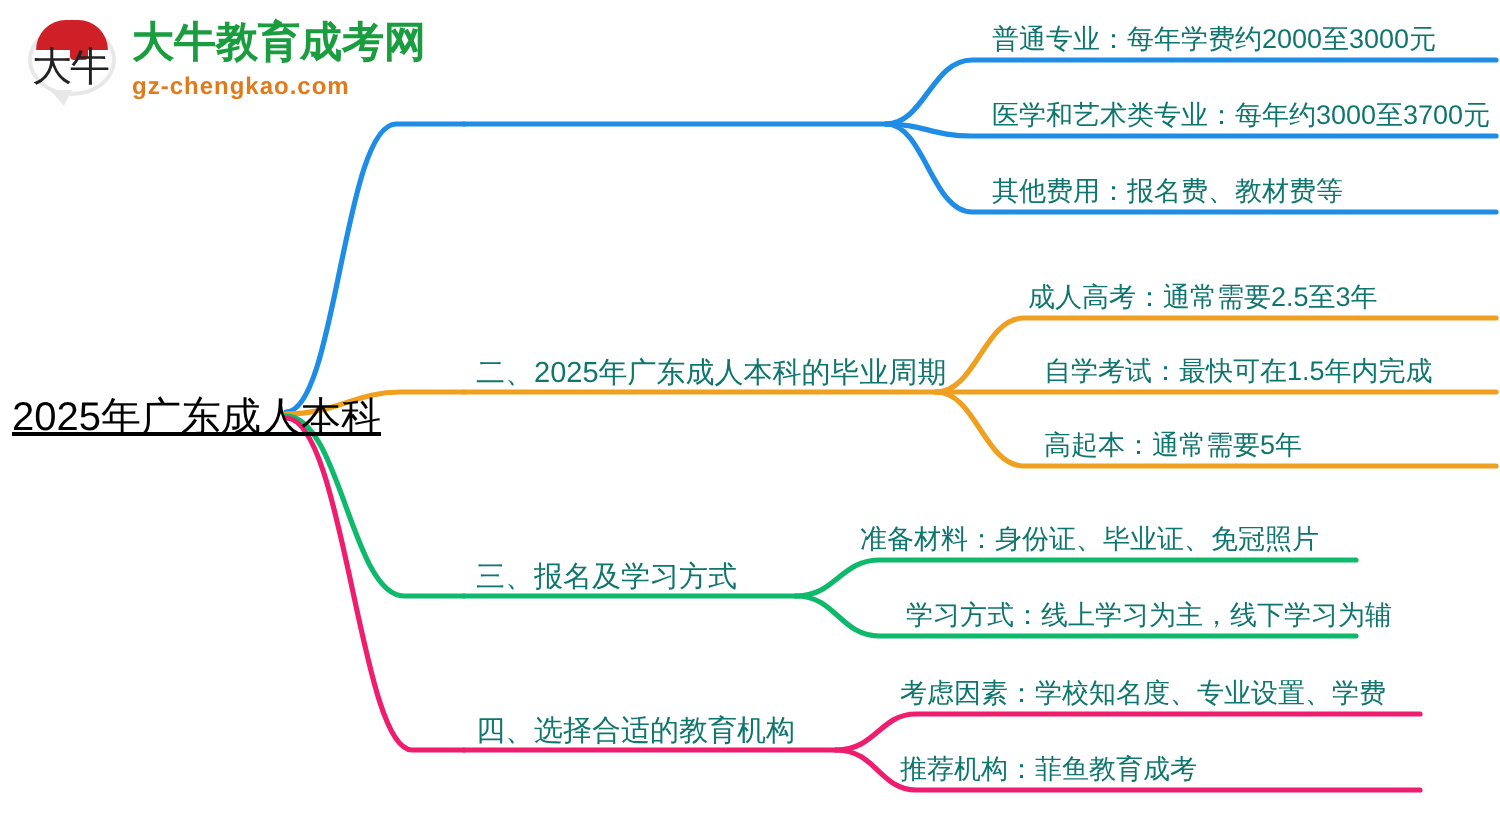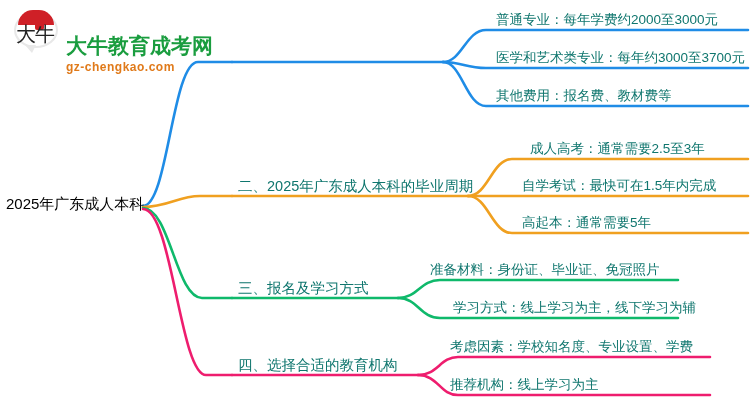--- a/index.html
+++ b/index.html
@@ -34,37 +34,37 @@
     background:#cf2027;border-radius:2px;
   }
   #logo-glyph{
     position:absolute;left:4px;top:10px;width:40px;height:28px;
     font-size:20px;font-weight:normal;color:#222;line-height:28px;
     letter-spacing:-1px;
   }
   #logo-text{position:absolute;left:54px;top:2px;}
   #logo-title{
     font-size:21px;font-weight:bold;color:#1a9d3f;letter-spacing:0px;
-    line-height:24px;white-space:nowrap;margin-top:24px;
+    line-height:24px;white-space:nowrap;
   }
   #logo-sub{
     font-size:12px;font-weight:bold;color:#e07a1a;letter-spacing:.5px;
     line-height:16px;margin-top:1px;white-space:nowrap;
   }
 
   
   #wires{position:absolute;left:0;top:0;width:750px;height:410px;}
 
   
   .node{
     position:absolute;white-space:nowrap;color:#0f766e;
     font-family:"Liberation Sans","DejaVu Sans",sans-serif;
   }
   .root{
-    font-size:15px;color:#000;left:6px;top:195px;letter-spacing:0px;
+    font-size:20px;color:#000;left:6px;top:195px;letter-spacing:0px;text-decoration:underline;
   }
   .lvl2{font-size:14.5px;letter-spacing:0px;}
   .lvl3{font-size:13.5px;letter-spacing:0px;}
 </style>
 </head>
 <body>
 
 <div id="stage">
 
   <div id="logo">
@@ -107,25 +107,25 @@
     </g>
   </svg>
 
   <div class="node root">2025年广东成人本科</div>
 
   <div class="node lvl3" style="left:496px;top:11px;">普通专业：每年学费约2000至3000元</div>
   <div class="node lvl3" style="left:496px;top:49px;">医学和艺术类专业：每年约3000至3700元</div>
   <div class="node lvl3" style="left:496px;top:87px;">其他费用：报名费、教材费等</div>
 
   <div class="node lvl2" style="left:238px;top:177px;">二、2025年广东成人本科的毕业周期</div>
-  <div class="node lvl3" style="left:530px;top:140px;">成人高考：通常需要2.5至3年</div>
+  <div class="node lvl3" style="left:514px;top:140px;">成人高考：通常需要2.5至3年</div>
   <div class="node lvl3" style="left:522px;top:177px;">自学考试：最快可在1.5年内完成</div>
   <div class="node lvl3" style="left:522px;top:214px;">高起本：通常需要5年</div>
 
   <div class="node lvl2" style="left:238px;top:279px;">三、报名及学习方式</div>
   <div class="node lvl3" style="left:430px;top:261px;">准备材料：身份证、毕业证、免冠照片</div>
   <div class="node lvl3" style="left:430px;top:299px;margin-left:23px;">学习方式：线上学习为主，线下学习为辅</div>
 
   <div class="node lvl2" style="left:238px;top:356px;">四、选择合适的教育机构</div>
   <div class="node lvl3" style="left:450px;top:338px;">考虑因素：学校知名度、专业设置、学费</div>
-  <div class="node lvl3" style="left:450px;top:376px;">推荐机构：线上学习为主</div>
+  <div class="node lvl3" style="left:450px;top:376px;">推荐机构：菲鱼教育成考</div>
 
 </div>
 
 </body></html>

